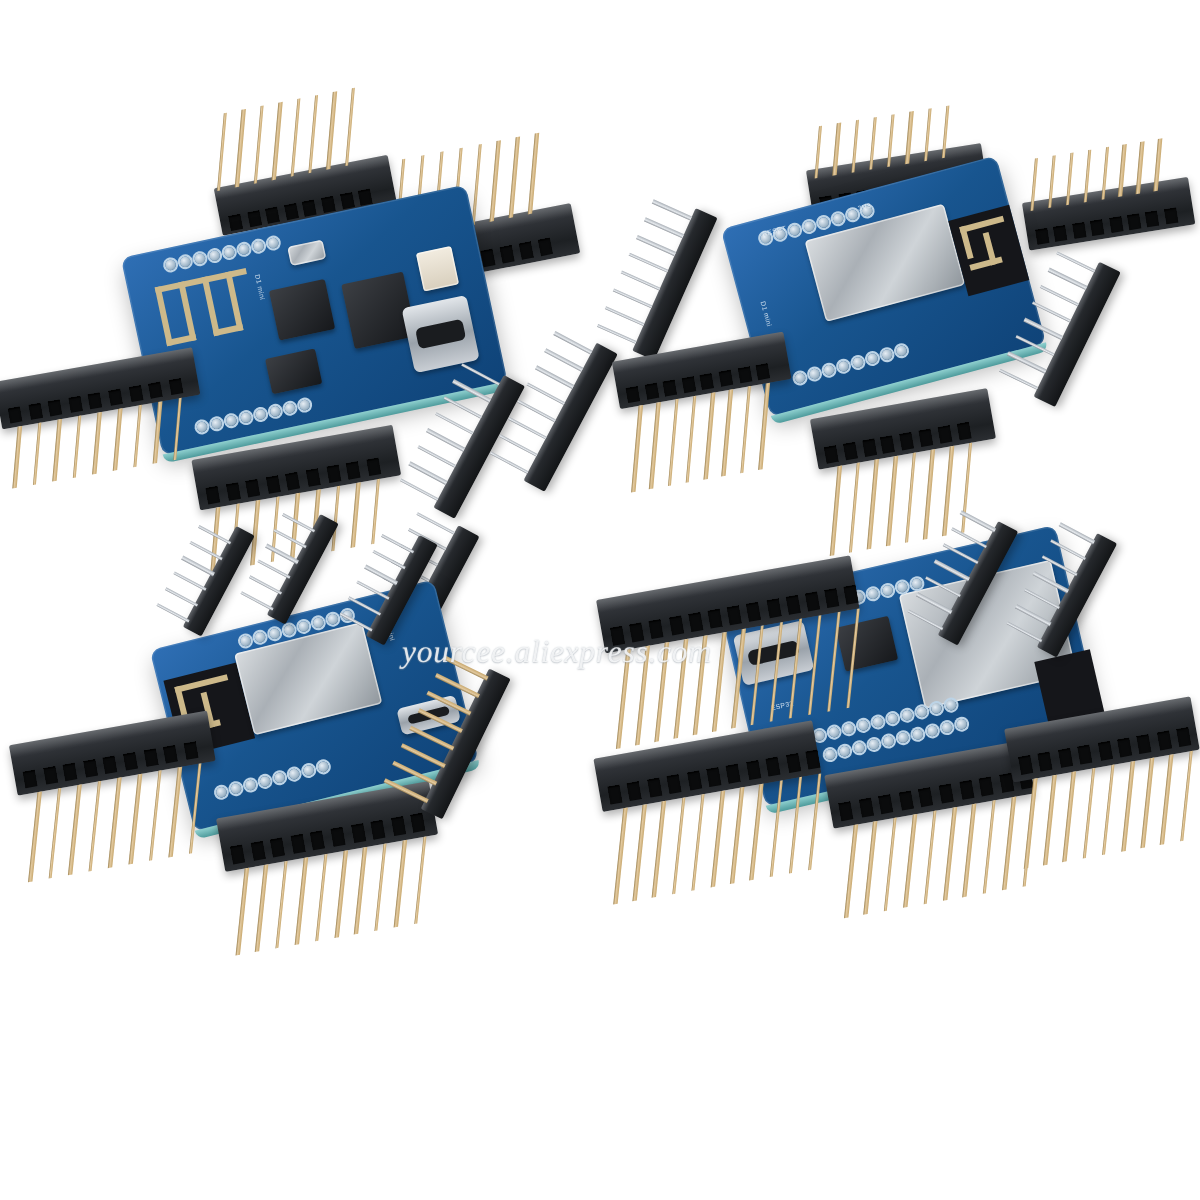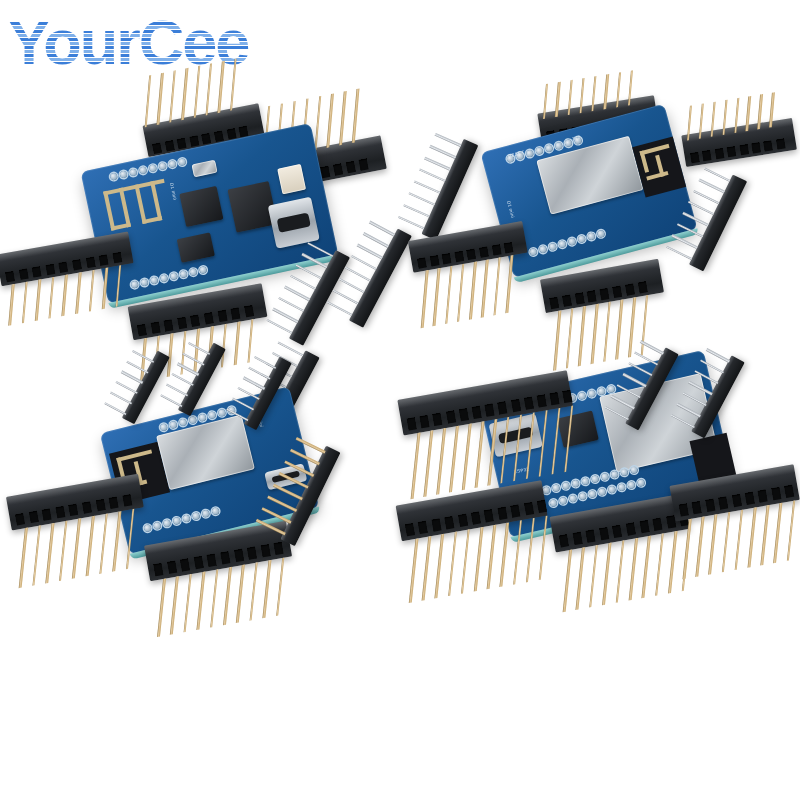--- a/index.html
+++ b/index.html
@@ -70,23 +70,20 @@
      letter-spacing:.5px;white-space:nowrap;pointer-events:none;}
 
   
   #caption{position:absolute;left:0;top:688px;width:800px;height:112px;background:#fff;}
 </style>
 </head>
 <body>
 
 <div id="page">
 
-  <div id="brand">
-    <div class="logo-text">YourCee</div>
-  </div>
 
   <div id="photo">
 
     <div class="hdr" style="left:140px;top:10px;width:130px;height:100px;transform:rotate(-11deg);">
       <div class="body" style="left:6px;top:26px;width:118px;height:32px;"></div>
       <div class="holes" style="left:12px;top:46px;gap:4.6px;">
         <div class="hole" style="width:8px;height:10px;"></div>
           <div class="hole" style="width:8px;height:10px;"></div>
         <div class="hole" style="width:8px;height:10px;"></div>
           <div class="hole" style="width:8px;height:10px;"></div>
@@ -775,20 +772,21 @@
         <div class="pin" style="width:2.6px;height:58px;"></div>
           <div class="pin" style="width:2.6px;height:58px;"></div>
         <div class="pin" style="width:2.6px;height:58px;"></div>
           <div class="pin" style="width:2.6px;height:58px;"></div>
         <div class="pin" style="width:2.6px;height:58px;"></div>
           <div class="pin" style="width:2.6px;height:58px;"></div>
         <div class="pin" style="width:2.6px;height:58px;"></div>
       </div>
     </div>
 
+    <div id="watermark">yourcee.aliexpress.com</div>
   </div>
 
   <div id="caption">
     
     
   </div>
 
 </div>
 
 </body></html>

